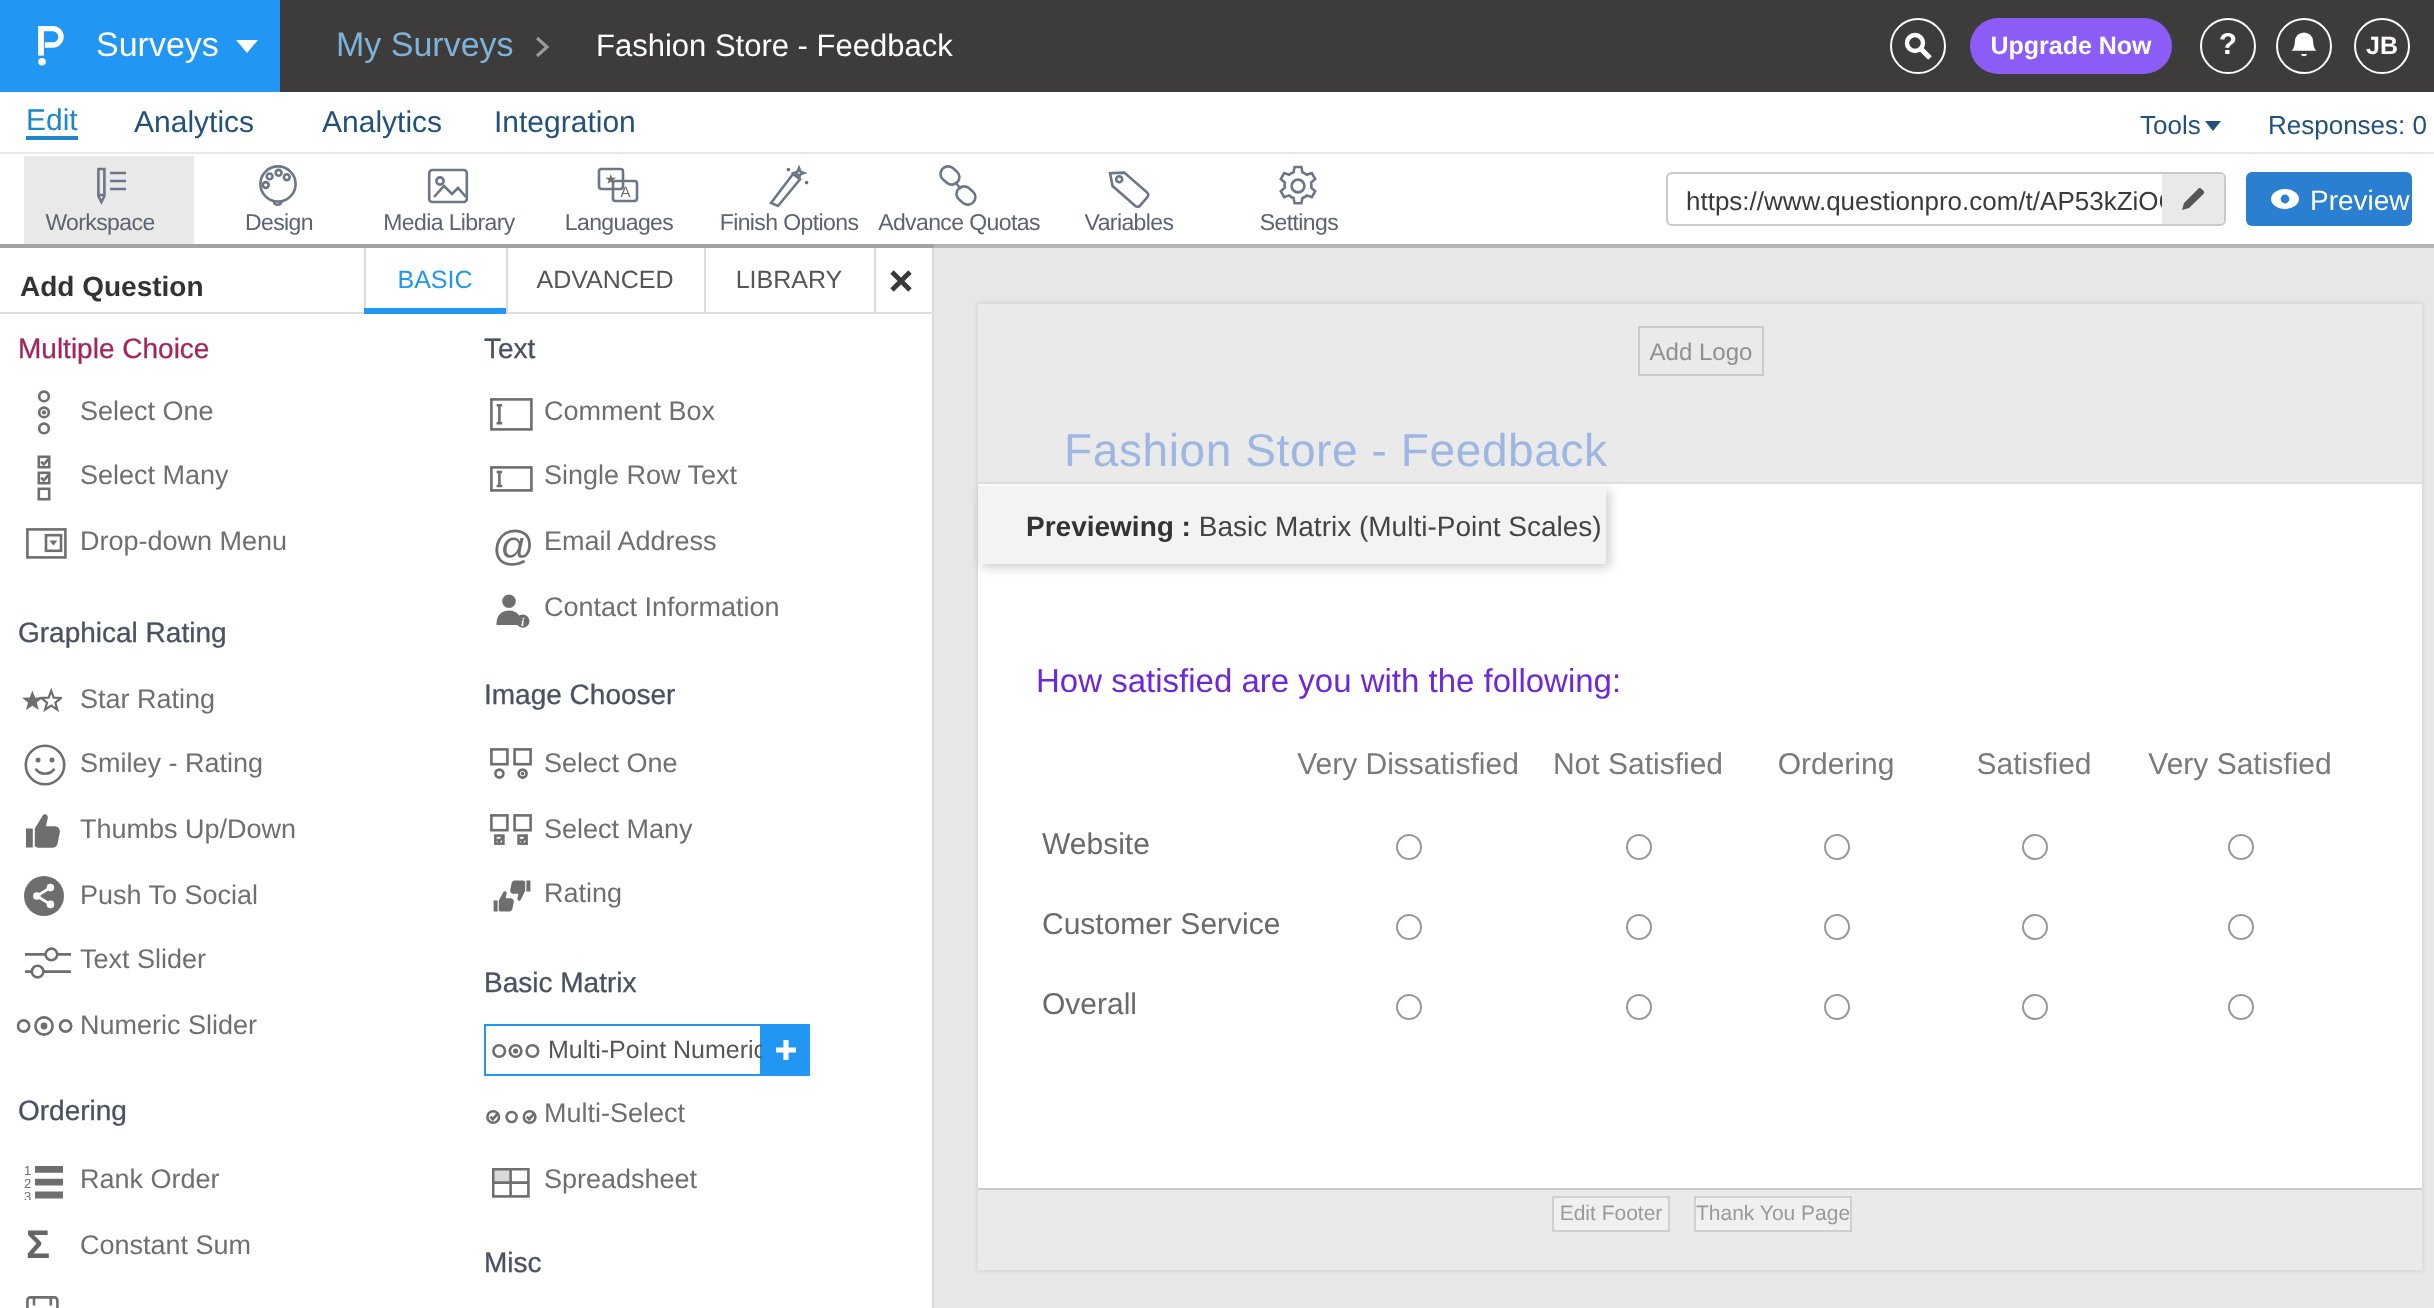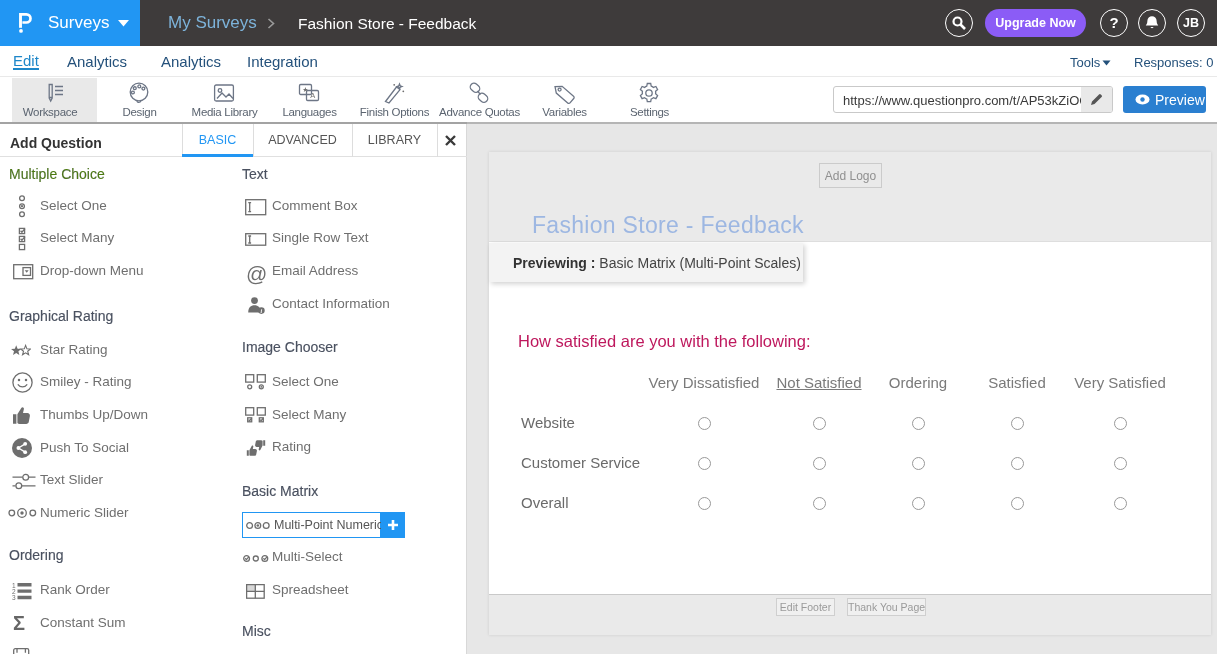--- a/index.html
+++ b/index.html
@@ -134,21 +134,21 @@
 <div class="abs" style="left:352px;top:124px;width:1px;height:33px;background:#ddd;"></div>
 <div class="abs" style="left:437px;top:124px;width:1px;height:33px;background:#ddd;"></div>
 <div class="abs" style="left:182px;top:154px;width:71px;height:3px;background:#2196f3;"></div>
 <div class="abs" style="left:182px;top:134px;width:71px;color:#2196f3;font-size:12.5px;line-height:13px;text-align:center;">BASIC</div>
 <div class="abs" style="left:253px;top:134px;width:99px;color:#555;font-size:12.5px;line-height:13px;text-align:center;">ADVANCED</div>
 <div class="abs" style="left:352px;top:134px;width:85px;color:#555;font-size:12.5px;line-height:13px;text-align:center;">LIBRARY</div>
 <svg class="abs" style="left:444px;top:134px;" width="13" height="13">
     <path d="M2 2 L11 11 M11 2 L2 11" stroke="#3a3a3a" stroke-width="2.4"></path>
   </svg>
 
-<div class="abs" style="left:9px;top:167px;color:#4d7c0f;font-size:14px;line-height:15px;-webkit-text-stroke:0.15px #4a5160;">Multiple Choice</div>
+<div class="abs" style="left:9px;top:167px;color:#be185d;font-size:14px;line-height:15px;-webkit-text-stroke:0.15px #4a5160;">Multiple Choice</div>
 <svg class="abs" style="left:17px;top:194px;" width="11" height="25" viewBox="0 0 11 25">
 <circle class="ico" cx="5" cy="4.2" r="2.4" stroke-width="1.1"></circle>
     <circle class="ico" cx="5" cy="12.2" r="2.4" stroke-width="1.1"></circle>
     <circle cx="5" cy="12.2" r="1.1" fill="#6e6e6e"></circle>
     <circle class="ico" cx="5" cy="20.2" r="2.4" stroke-width="1.1"></circle>
 </svg>
 <div class="abs" style="left:40px;top:199px;color:#6f6f6f;font-size:13.5px;line-height:14px;">Select One</div>
 <svg class="abs" style="left:17px;top:227px;" width="11" height="25" viewBox="0 0 11 25">
 <rect class="ico" x="2.4" y="1.4" width="5.2" height="5.2" stroke-width="1.1"></rect>
     <path class="ico" d="M3.6 3.8 l1.3 1.4 l3 -3.4" stroke-width="1"></path>
@@ -289,23 +289,23 @@
 <div class="abs" style="left:242px;top:624px;color:#4a5160;font-size:14px;line-height:15px;-webkit-text-stroke:0.15px #4a5160;">Misc</div>
 
 <div class="abs" style="left:468px;top:124px;width:749px;height:530px;background:#e7e7e7;"></div>
 <div class="abs" style="left:489px;top:152px;width:722px;height:483px;background:#fff;box-shadow:0 0 3px rgba(0,0,0,0.12);"></div>
 <div class="abs" style="left:489px;top:152px;width:722px;height:90px;background:#eaeaea;border-bottom:1px solid #dedede;"></div>
 <div class="abs" style="left:489px;top:594px;width:722px;height:41px;background:#eaeaea;border-top:1px solid #c9c9c9;"></div>
 <div class="abs" style="left:819px;top:163px;width:63px;height:25px;border:1px solid #cbcbcb;color:#909090;font-size:12px;text-align:center;line-height:24px;">Add Logo</div>
 <div class="abs" style="left:532px;top:213px;color:#9db7e2;font-size:23px;line-height:24px;letter-spacing:0.3px;">Fashion Store - Feedback</div>
 <div class="abs" style="left:489px;top:243px;width:314px;height:39px;background:#f3f3f3;box-shadow:2px 2px 5px rgba(0,0,0,0.18);"></div>
 <div class="abs" style="left:513px;top:256px;font-size:14px;line-height:15px;color:#444;white-space:nowrap;"><b style="color:#333;">Previewing :</b> Basic Matrix (Multi-Point Scales)</div>
-<div class="abs" style="left:518px;top:333px;color:#be185d;font-size:16.5px;line-height:17px;">How satisfied are you with the following:</div>
+<div class="abs" style="left:518px;top:333px;color:#6d28d9;font-size:16.5px;line-height:17px;">How satisfied are you with the following:</div>
 <div class="abs" style="left:624px;top:375px;width:160px;text-align:center;color:#7a7a7a;font-size:15px;line-height:16px;">Very Dissatisfied</div>
-<div class="abs" style="left:739px;top:375px;width:160px;text-align:center;color:#7a7a7a;font-size:15px;line-height:16px;text-decoration:underline;">Not Satisfied</div>
+<div class="abs" style="left:739px;top:375px;width:160px;text-align:center;color:#7a7a7a;font-size:15px;line-height:16px;">Not Satisfied</div>
 <div class="abs" style="left:838px;top:375px;width:160px;text-align:center;color:#7a7a7a;font-size:15px;line-height:16px;">Ordering</div>
 <div class="abs" style="left:937px;top:375px;width:160px;text-align:center;color:#7a7a7a;font-size:15px;line-height:16px;">Satisfied</div>
 <div class="abs" style="left:1040px;top:375px;width:160px;text-align:center;color:#7a7a7a;font-size:15px;line-height:16px;">Very Satisfied</div>
 <div class="abs" style="left:521px;top:415px;color:#6a6a6a;font-size:15px;line-height:16px;">Website</div>
 <div class="abs" style="left:521px;top:455px;color:#6a6a6a;font-size:15px;line-height:16px;">Customer Service</div>
 <div class="abs" style="left:521px;top:495px;color:#6a6a6a;font-size:15px;line-height:16px;">Overall</div>
 <div class="abs" style="left:698px;top:417px;width:13px;height:13px;border:1.5px solid #999;border-radius:50%;"></div>
 <div class="abs" style="left:813px;top:417px;width:13px;height:13px;border:1.5px solid #999;border-radius:50%;"></div>
 <div class="abs" style="left:912px;top:417px;width:13px;height:13px;border:1.5px solid #999;border-radius:50%;"></div>
 <div class="abs" style="left:1011px;top:417px;width:13px;height:13px;border:1.5px solid #999;border-radius:50%;"></div>

